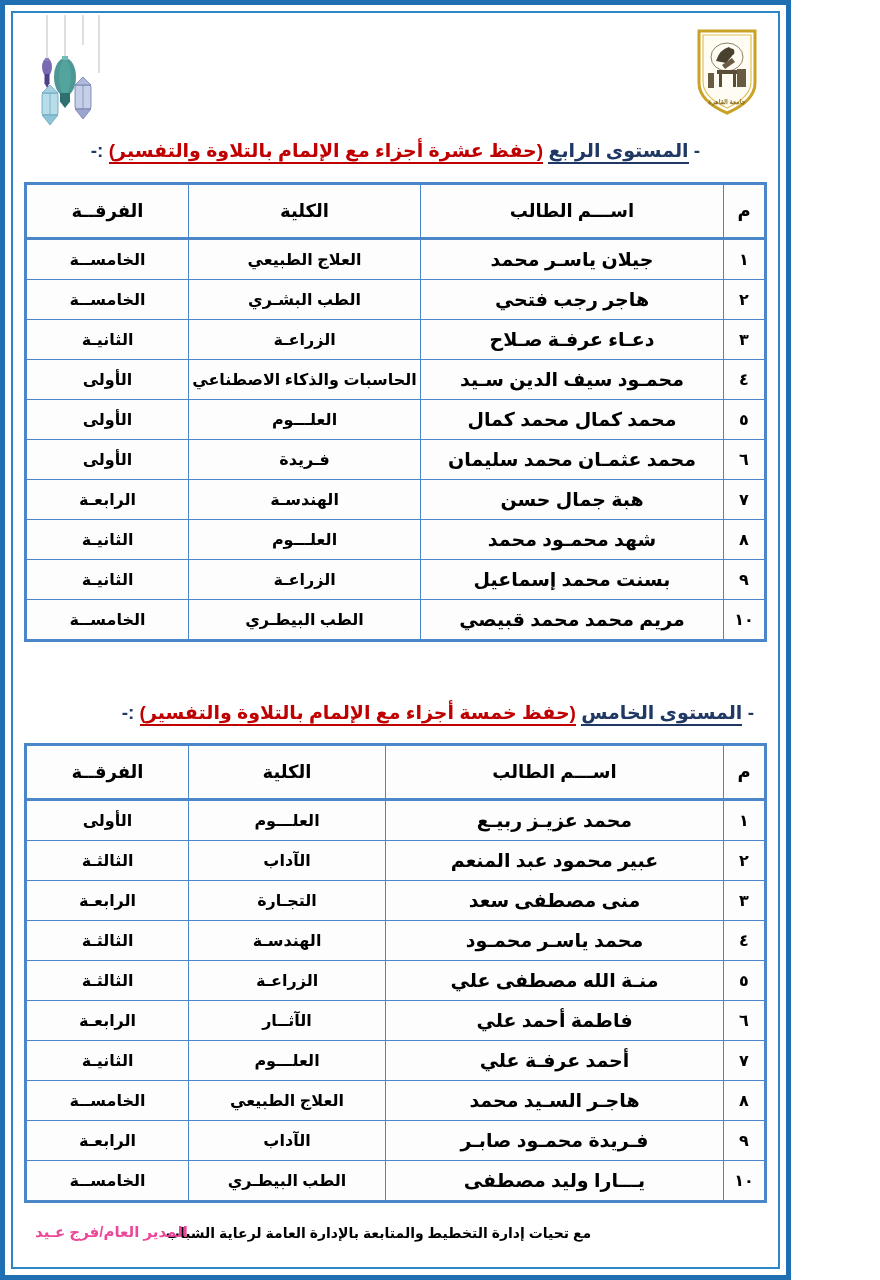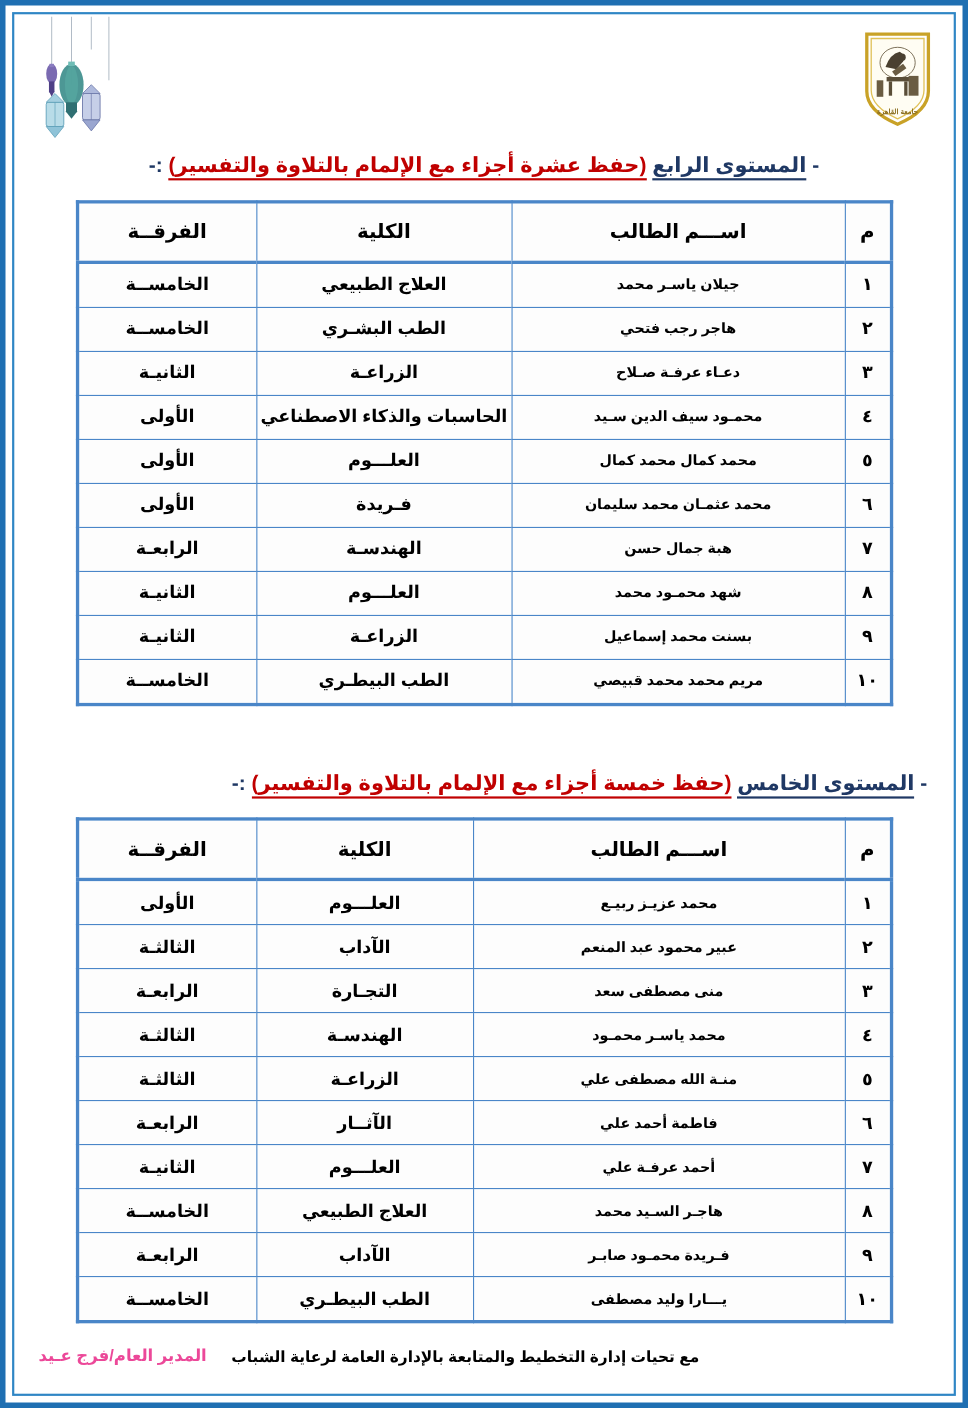--- a/index.html
+++ b/index.html
@@ -12,21 +12,21 @@
     width: 880px;
     height: 1280px;
     font-family: "Liberation Sans", "DejaVu Sans", sans-serif;
     overflow: hidden;
   }
 
   
   .page-outer {
     position: absolute;
     left: 0; top: 0;
-    width: 880px;
+    width: 791px;
     height: 1280px;
     box-sizing: border-box;
     border: 5px solid #1f6fb2;
     background: #ffffff;
   }
   .page-inner {
     position: absolute;
     left: 6px; top: 6px;
     right: 6px; bottom: 6px;
     box-sizing: border-box;
@@ -117,21 +117,21 @@
   }
   table.data thead th {
     height: 52px;
     font-size: 18px;
     border-bottom: 3px solid #4a86c8;
   }
   table.data td.c-num {
     font-size: 16px;
   }
   table.data td.c-name {
-    font-size: 13px;
+    font-size: 19px;
   }
 
   
   #table-level-4 col.col-num   { width: 42px;  }
   #table-level-4 col.col-name  { width: 303px; }
   #table-level-4 col.col-fac   { width: 232px; }
   #table-level-4 col.col-grade { width: 163px; }
   
   #table-level-5 col.col-num   { width: 42px;  }
   #table-level-5 col.col-name  { width: 338px; }

